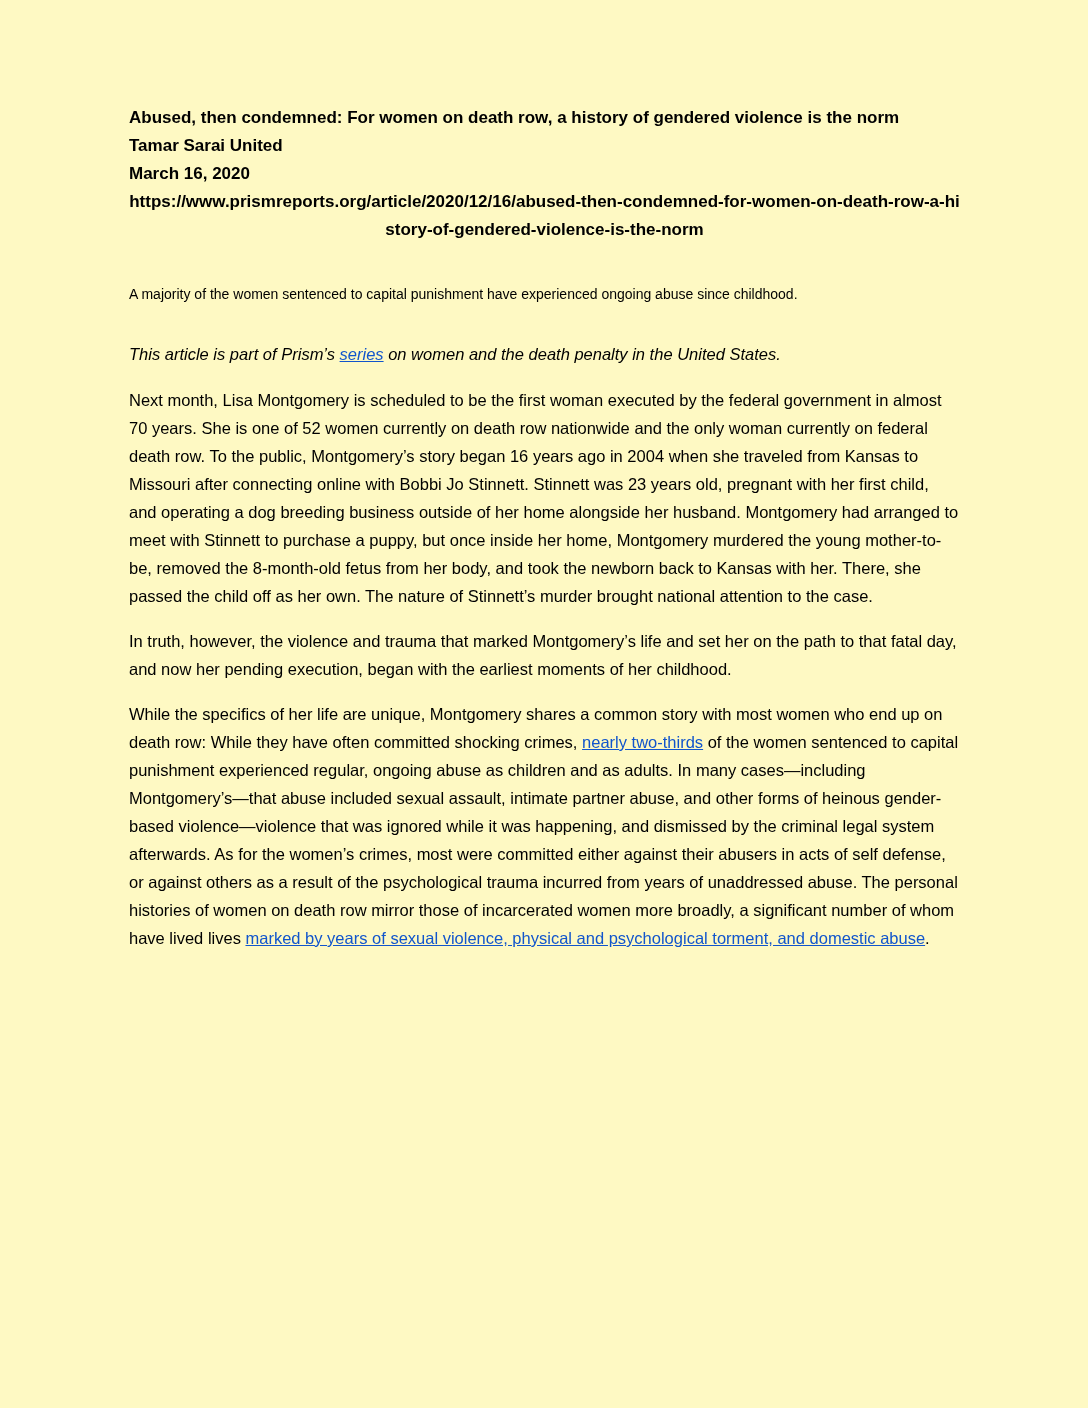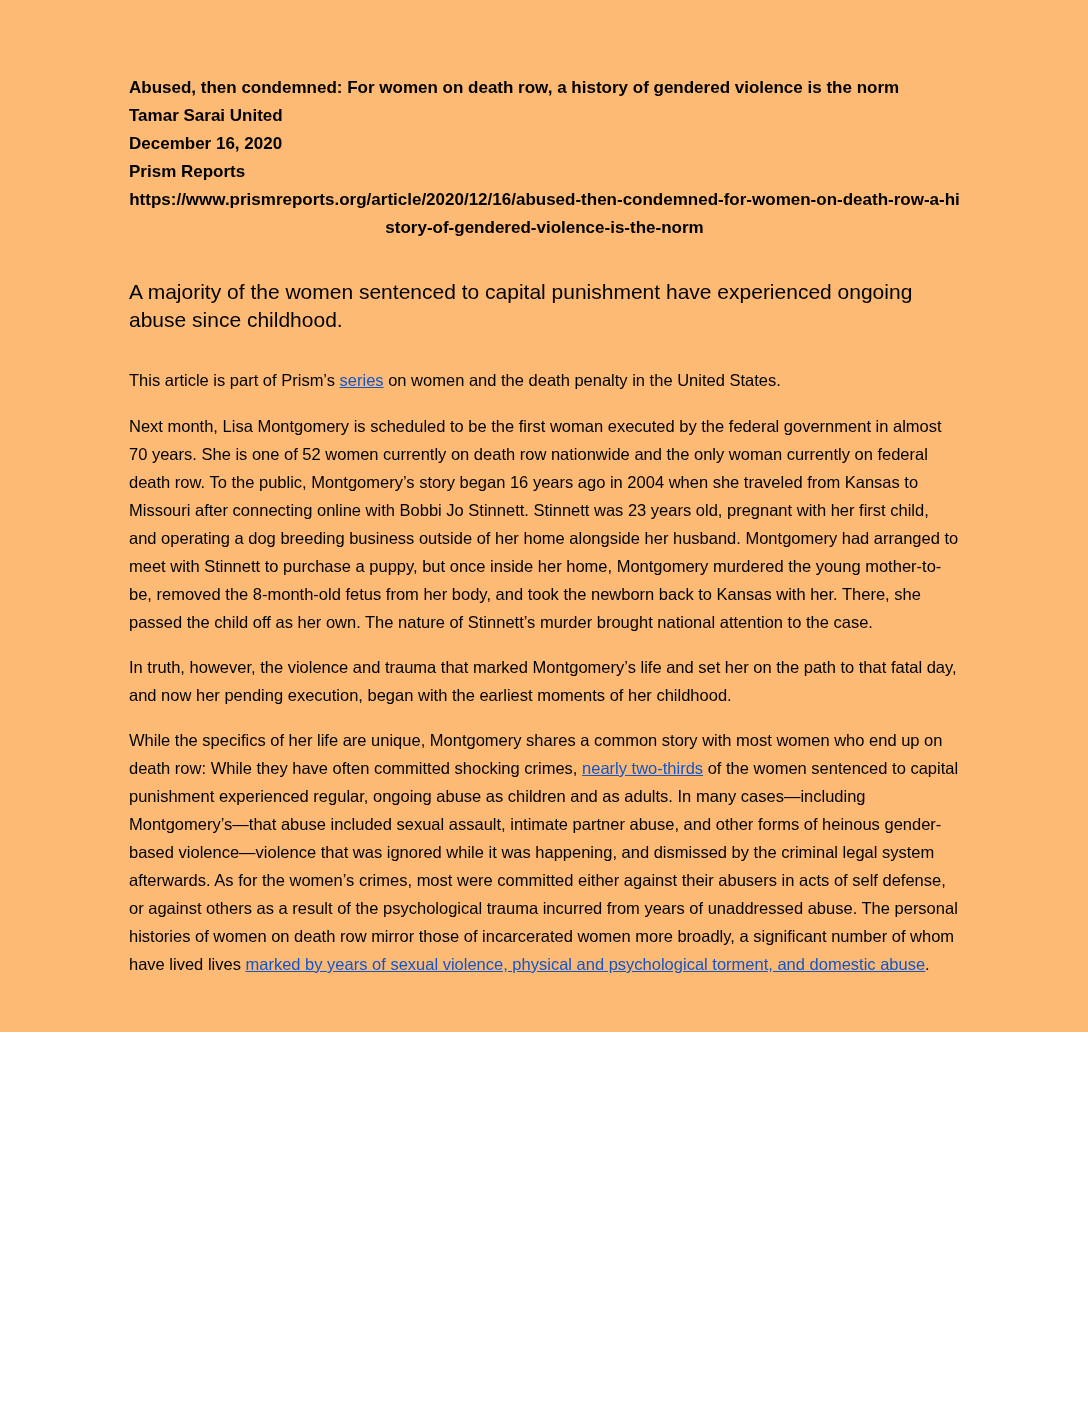--- a/index.html
+++ b/index.html
@@ -3,70 +3,70 @@
 <meta charset="utf-8">
 <style>
   html, body {
     margin: 0;
     padding: 0;
     background: #ffffff;
   }
   .page {
     position: relative;
     width: 1088px;
-    height: 1032px;
-    background: #fdba74;
+    height: 1408px;
+    background: #fef9c3;
     font-family: "Liberation Sans", sans-serif;
     color: #000000;
     box-sizing: border-box;
-    padding: 74px 128px 0 129px;
+    padding: 104px 128px 0 129px;
     overflow: hidden;
   }
   .header {
     font-weight: bold;
     font-size: 17px;
     line-height: 28px;
     margin: 0 0 36px 0;
   }
   .header .title {
     max-width: 800px;
   }
   .header .url {
     word-break: break-all;
     text-align: center;
   }
   .subtitle {
-    font-size: 21px;
+    font-size: 14px;
     line-height: 28px;
     margin: 0 0 32px 0;
   }
   p.body-par {
     font-size: 16.5px;
     line-height: 28px;
     margin: 0 0 17px 0;
   }
   p.italic {
+    font-style: italic;
     margin: 0 0 18px 0;
   }
   a.doc-link {
     color: #1155cc;
     text-decoration: underline;
     cursor: pointer;
   }
 </style>
 </head>
 <body>
 
 <div class="page">
 
   <div class="header">
     <div class="title">Abused, then condemned: For women on death row, a history of gendered violence is the norm</div>
     <div class="author">Tamar Sarai United</div>
-    <div class="date">December 16, 2020</div>
-    <div class="publication">Prism Reports</div>
+    <div class="date">March 16, 2020</div>
     <div class="url">https://www.prismreports.org/article/2020/12/16/abused-then-condemned-for-women-on-death-row-a-history-of-gendered-violence-is-the-norm</div>
   </div>
 
   <p class="subtitle">A majority of the women sentenced to capital punishment have experienced ongoing abuse since childhood.</p>
 
   <p class="body-par italic"><span>This article is part of Prism’s </span><a class="doc-link">series</a><span> on women and the death penalty in the United States.</span></p>
 
 
   <p class="body-par">Next month, Lisa Montgomery is scheduled to be the first woman executed by the federal government in almost 70 years. She is one of 52 women currently on death row nationwide and the only woman currently on federal death row. To the public, Montgomery’s story began 16 years ago in 2004 when she traveled from Kansas to Missouri after connecting online with Bobbi Jo Stinnett. Stinnett was 23 years old, pregnant with her first child, and operating a dog breeding business outside of her home alongside her husband. Montgomery had arranged to meet with Stinnett to purchase a puppy, but once inside her home, Montgomery murdered the young mother-to-be, removed the 8-month-old fetus from her body, and took the newborn back to Kansas with her. There, she passed the child off as her own. The nature of Stinnett’s murder brought national attention to the case.</p>
 

